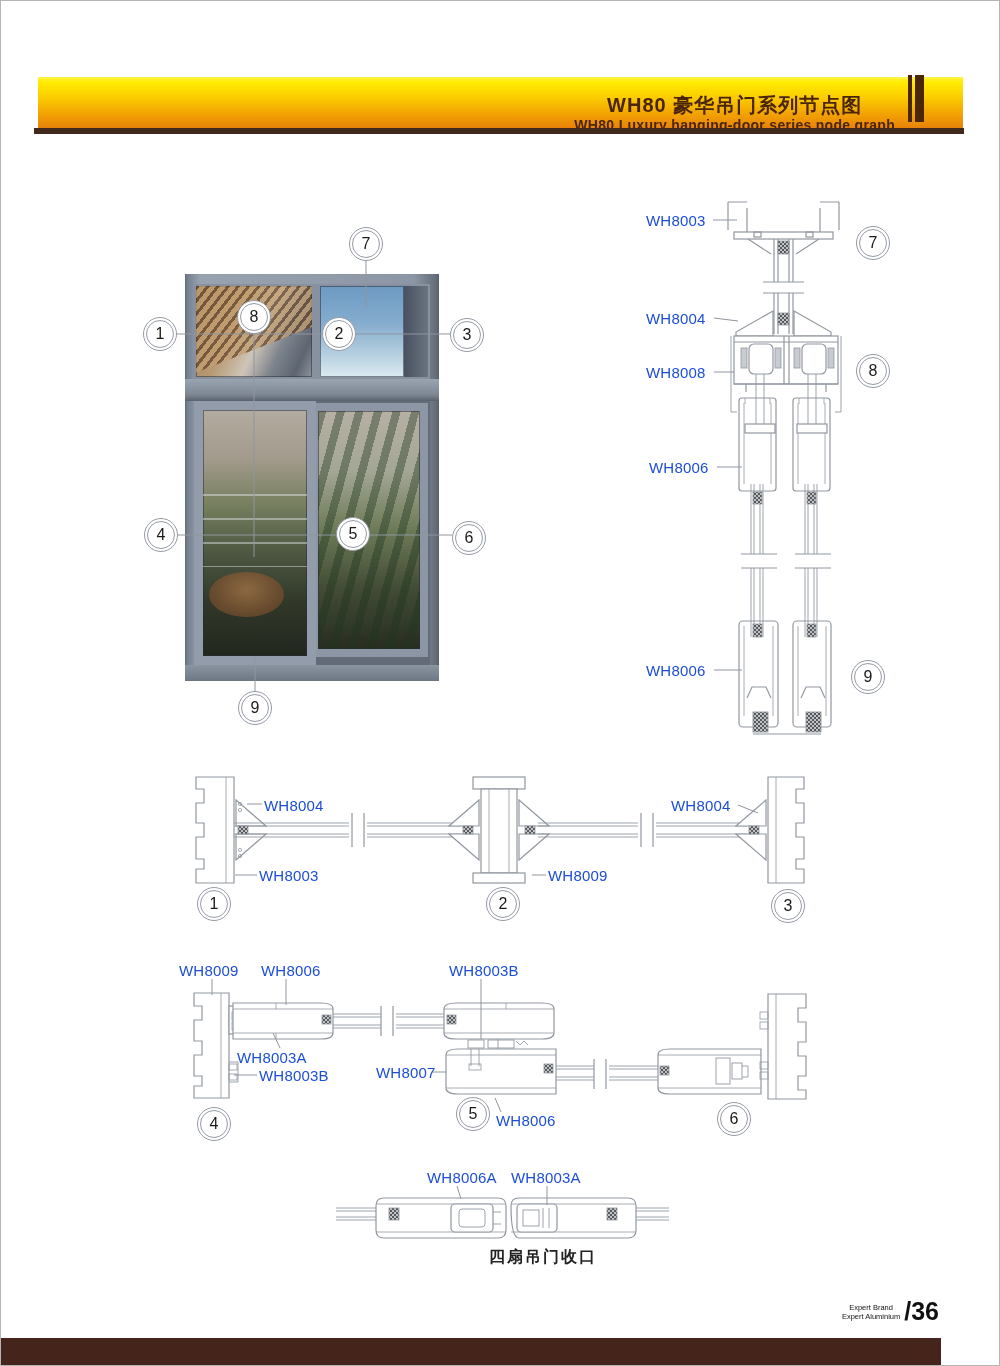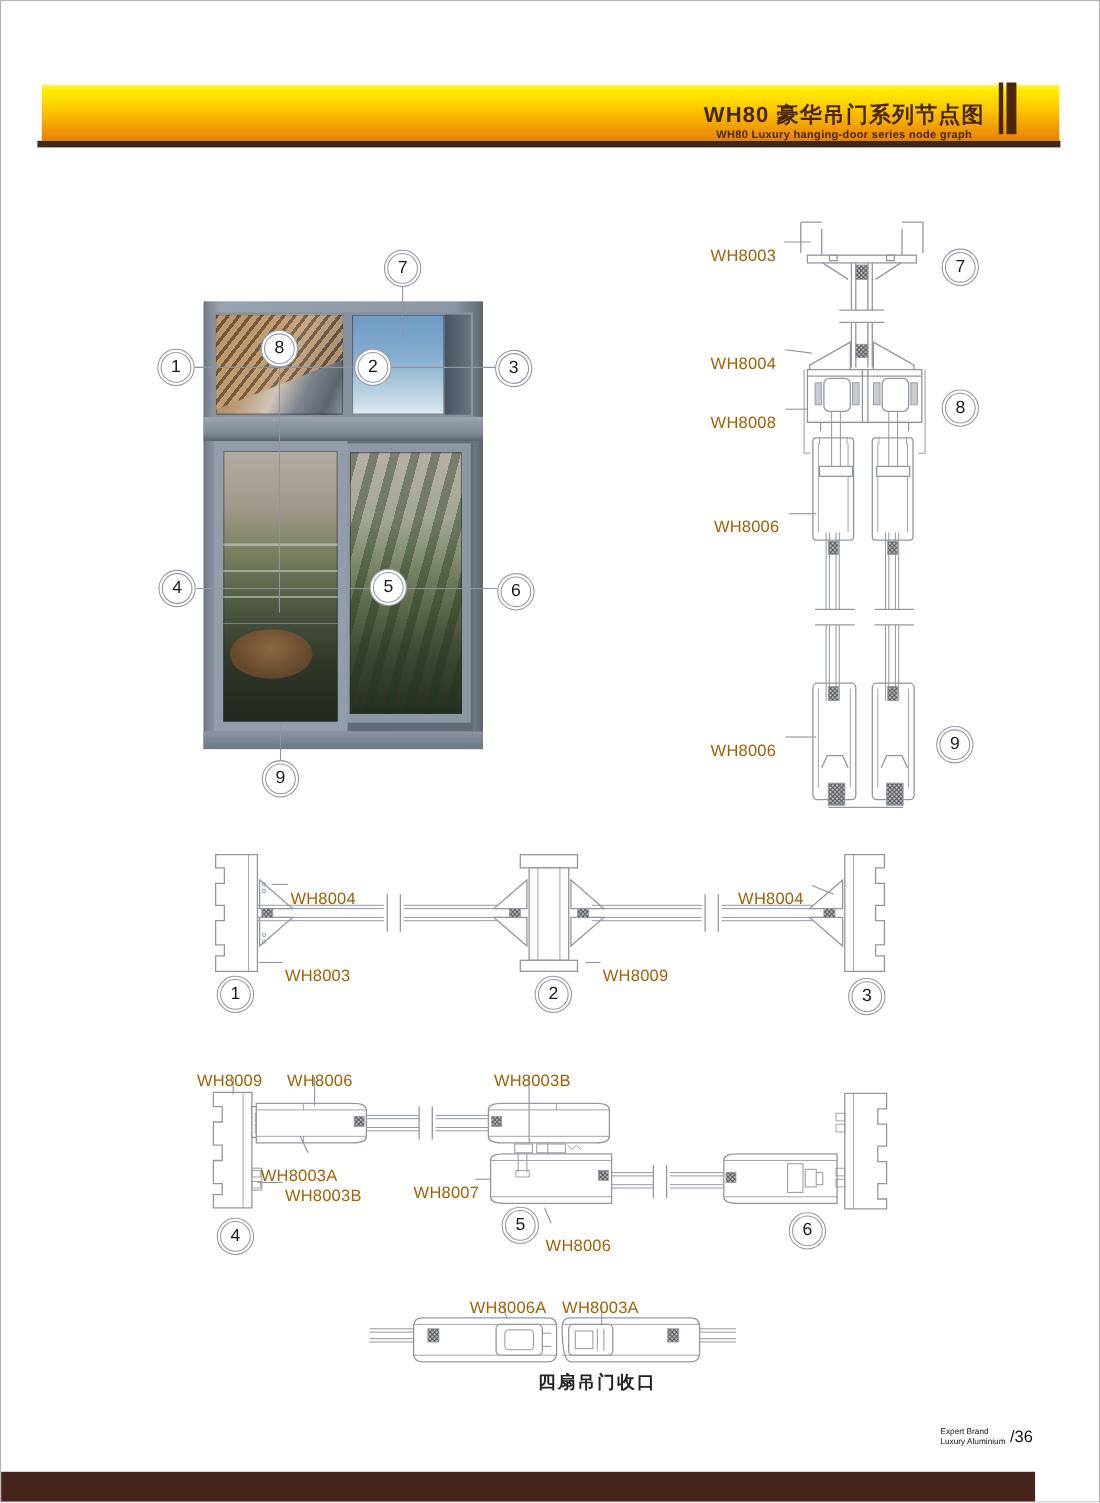--- a/index.html
+++ b/index.html
@@ -5,26 +5,26 @@
   html,body{margin:0;padding:0;background:#fff;}
   .page{position:relative;width:1000px;height:1366px;background:#fff;overflow:hidden;
         border:1px solid #b5b5b5;box-sizing:border-box;
         font-family:"Liberation Sans",sans-serif;}
   
   .band{position:absolute;left:37px;top:76px;width:925px;height:51px;
         background:linear-gradient(180deg,#fff34a 0%,#ffec00 10%,#fccf00 38%,#f2a303 72%,#e8820a 100%);}
   .band-underline{position:absolute;left:33px;top:127px;width:930px;height:6px;background:#40291a;}
   .band-titles{position:absolute;right:68px;top:5px;text-align:center;color:#4a2508;line-height:1.15;margin-top:12px;}
   .t-cn{font-size:20px;font-weight:bold;letter-spacing:1px;font-family:"Liberation Sans",sans-serif;}
-  .t-en{font-size:10px;font-weight:bold;letter-spacing:.3px;}
+  .t-en{font-size:14px;font-weight:bold;letter-spacing:.3px;}
   .band-bar{position:absolute;top:-2px;height:47px;background:#4a2508;}
   .bar-thin{left:870px;width:4px;}
   .bar-thick{left:877px;width:9px;}
   
-  .lbl{position:absolute;font-size:15px;color:#a16207;white-space:nowrap;letter-spacing:.2px;margin-top:12px;}
+  .lbl{position:absolute;font-size:15px;color:#1d4ed8;white-space:nowrap;letter-spacing:.2px;}
   .callout{position:absolute;width:34px;height:34px;background:#fff;border:1px solid #959ba4;
            border-radius:50%;box-sizing:border-box;}
   .callout::before{content:"";position:absolute;inset:2px;border:1px solid #959ba4;border-radius:50%;}
   .callout span{position:absolute;inset:0;display:flex;align-items:center;justify-content:center;
                 font-size:16px;color:#1a1a1a;}
   
   .photo{position:absolute;left:184px;top:273px;width:254px;height:407px;
          background:linear-gradient(90deg,#6f7988 0%,#99a3b0 6%,#8c96a4 90%,#5f6874 100%);
          box-shadow:inset 0 -2px 3px rgba(0,0,0,.25);}
   .transom{position:absolute;left:9px;top:10px;width:236px;height:95px;background:#87919f;}
@@ -56,22 +56,22 @@
   .table{position:absolute;left:6%;bottom:16%;width:72%;height:18%;border-radius:50%;
     background:radial-gradient(ellipse at 50% 40%,#9a6f44,#6b4a2c 70%);opacity:.85;}
   .sill{position:absolute;left:0;top:391px;width:254px;height:16px;
     background:linear-gradient(180deg,#8b95a2,#6d7683);}
   
   .drawing{position:absolute;}
   .caption{position:absolute;font-size:16px;font-weight:bold;color:#222;letter-spacing:2px;
            font-family:"Liberation Sans",sans-serif;margin-left:32px;}
   
   .footer-info{position:absolute;right:60px;top:1296px;display:flex;align-items:center;gap:4px;color:#111;}
-  .brand{display:block;text-align:left;font-size:7.5px;line-height:9px;}
-  .pageno{font-size:15px;font-weight:normal;}
+  .brand{display:block;text-align:center;font-size:7.5px;line-height:9px;}
+  .pageno{font-size:25px;font-weight:bold;}
   .footer-bar{position:absolute;left:0;top:1337px;width:940px;height:29px;background:#45241c;}
 </style>
 </head>
 <body>
 
 <div class="page">
 
   <div class="band">
     <div class="band-titles">
       <div class="t-cn">WH80 豪华吊门系列节点图</div>
@@ -407,19 +407,19 @@
       <span>6</span>
     </div>
 
   <span class="lbl" style="left:426px;top:1168px">WH8006A</span>
   <span class="lbl" style="left:510px;top:1168px">WH8003A</span>
   <div class="caption" style="left:450px;top:1246px;width:120px;text-align:center">四扇吊门收口</div>
 
   <div class="footer-info">
     <span class="brand">
       <span>Expert Brand</span><br>
-      <span>Luxury Aluminium</span>
+      <span>Expert Aluminium</span>
     </span>
     <span class="pageno">/36</span>
   </div>
   <div class="footer-bar"></div>
 
 </div>
 
 </body></html>

